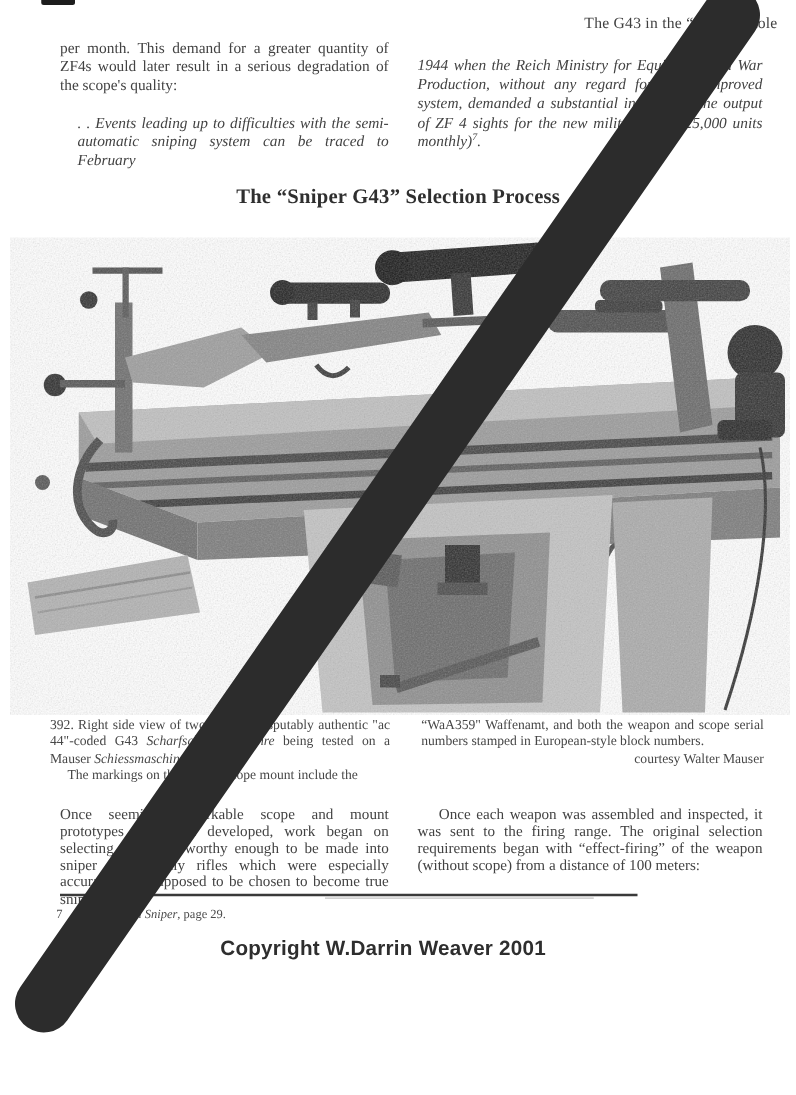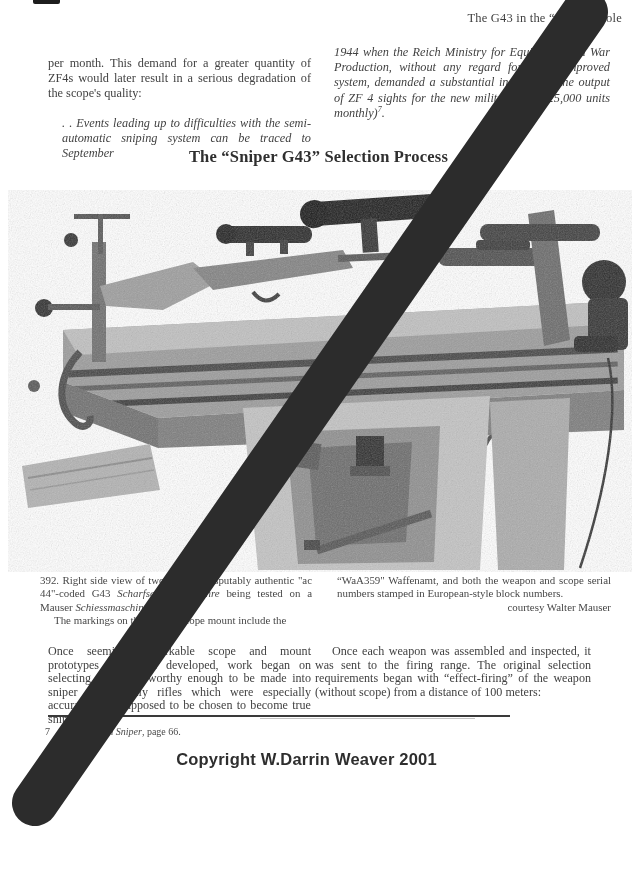--- a/index.html
+++ b/index.html
@@ -7,21 +7,21 @@
     position:relative;width:637px;height:876px;background:#ffffff;
     font-family:"Liberation Serif","DejaVu Serif",serif;color:#404040;
     overflow:hidden;margin:0 auto;
   }
   
   .running-head{
     position:absolute;top:11px;left:300px;width:322px;text-align:right;
     font-size:12.5px;color:#3f3f3f;letter-spacing:.2px;
   }
   
-  .col-left{position:absolute;left:48px;top:56px;width:263px;}
+  .col-left{position:absolute;left:48px;top:31px;width:263px;}
   .col-right{position:absolute;left:334px;top:45px;width:276px;}
   .body-text{font-size:12.3px;line-height:15.2px;text-align:justify;color:#424242;}
   .quote{font-style:italic;}
   .quote-indent{margin-top:14px;padding-left:14px;}
   sup.fn{font-size:8px;vertical-align:super;line-height:0;}
   
   .section-heading{
     position:absolute;top:147px;left:0;width:637px;text-align:center;
     font-size:16.5px;font-weight:bold;color:#2f2f2f;letter-spacing:.2px;
   }
@@ -30,21 +30,21 @@
   .figure svg{display:block;}
   
   .caption-left{position:absolute;left:40px;top:574px;width:272px;}
   .caption-right{position:absolute;left:337px;top:574px;width:274px;}
   .caption{font-size:10.9px;line-height:13.4px;text-align:justify;color:#474747;}
   .caption .ital{font-style:italic;}
   .caption-p2{text-indent:14px;}
   .credit{text-align:right;}
   
   .body-left{position:absolute;left:48px;top:645px;width:263px;}
-  .body-right{position:absolute;left:315px;top:645px;width:276px;}
+  .body-right{position:absolute;left:334px;top:645px;width:276px;}
   .lower{font-size:12.1px;line-height:13.6px;}
   .indent-first{text-indent:17px;}
   
   .fn-rule{position:absolute;left:48px;top:715px;width:462px;height:2px;background:#3a3a3a;}
   .fn-rule-echo{position:absolute;left:260px;top:718px;width:215px;height:1px;background:#c2c2c2;}
   .footnote{position:absolute;left:45px;top:726px;width:400px;font-size:10px;color:#4a4a4a;}
   .footnote .marker{display:inline-block;width:18px;}
   .footnote .ital{font-style:italic;}
   
   .copyright{
@@ -61,21 +61,21 @@
 <body>
 
 <div class="page">
 
   <div class="artifact-topleft"></div>
 
   <div class="running-head">The G43 in the “Sniper” Role</div>
 
   <div class="col-left">
     <div class="body-text">per month. This demand for a greater quantity of ZF4s would later result in a serious degradation of the scope's quality:</div>
-    <div class="body-text quote quote-indent">. .  Events leading up to difficulties with the semi-automatic sniping system can be traced to September</div>
+    <div class="body-text quote quote-indent">. .  Events leading up to difficulties with the semi-automatic sniping system can be traced to February</div>
   </div>
 
   <div class="col-right">
     <div class="body-text quote"><span>1944 when the Reich Ministry for Equipment and War Production, without any regard for the unimproved system, demanded a substantial increase in the output of ZF 4 sights for the new military rifle (25,000 units monthly)</span><sup class="fn">7</sup><span>.</span></div>
   </div>
 
   <div class="section-heading">The “Sniper G43” Selection Process</div>
 
   <div class="figure">
     <svg width="624" height="382" viewBox="0 0 624 382" xmlns="http://www.w3.org/2000/svg">
@@ -178,21 +178,21 @@
   </div>
 
   <div class="body-right">
     <div class="body-text lower indent-first">Once each weapon was assembled and inspected, it was sent to the firing range. The original selection requirements began with “effect-firing” of the weapon (without scope) from a distance of 100 meters:</div>
   </div>
 
   <div class="fn-rule"></div>
   <div class="fn-rule-echo"></div>
 
   <div class="footnote">
-    <span class="marker">7</span><span class="ital">The German Sniper</span><span>, page 66.</span>
+    <span class="marker">7</span><span class="ital">The German Sniper</span><span>, page 29.</span>
   </div>
 
   <div class="copyright">Copyright W.Darrin Weaver 2001</div>
 
   <svg class="bar-overlay" viewBox="0 0 637 876" xmlns="http://www.w3.org/2000/svg">
     <line x1="585" y1="12" x2="35" y2="803" stroke="#2c2c2c" stroke-width="46" stroke-linecap="round"></line>
   </svg>
 
 </div>
 

